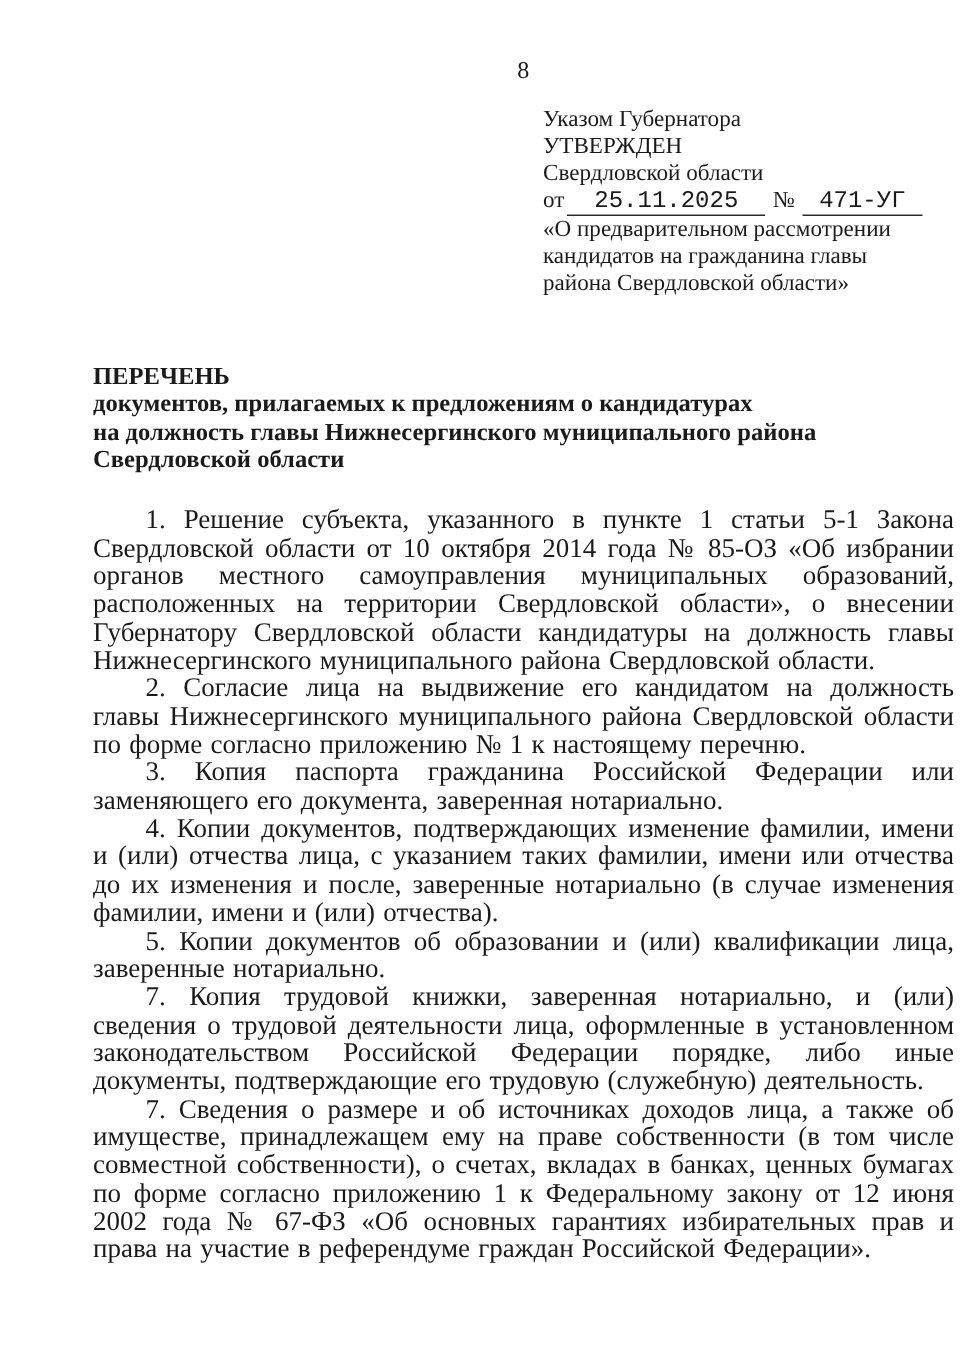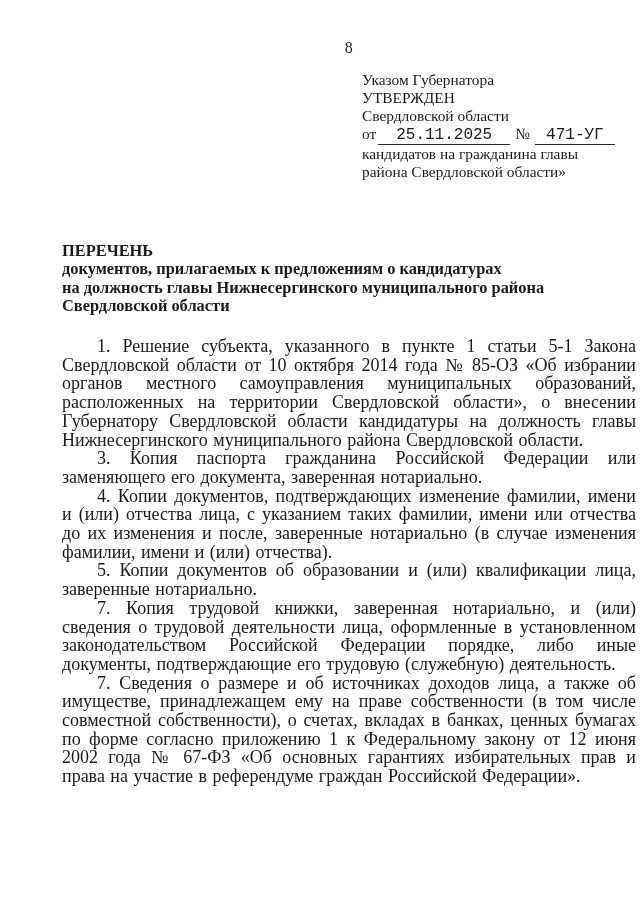--- a/index.html
+++ b/index.html
@@ -70,33 +70,35 @@
 
 <div class="sheet">
 
   <div class="page-number">8</div>
 
   <div class="approval">
     <div class="line">Указом Губернатора</div>
     <div class="line">УТВЕРЖДЕН</div>
     <div class="line">Свердловской области</div>
     <div class="line decree-line"><span>от</span><span class="field field-date">25.11.2025</span><span>№</span><span class="field field-num">471-УГ</span></div>
+    <div class="line">«О предварительном рассмотрении</div>
     <div class="line">кандидатов на гражданина главы</div>
     <div class="line">района Свердловской области»</div>
   </div>
 
   <div class="doc-title">
     <div>ПЕРЕЧЕНЬ</div>
     <div>документов, прилагаемых к предложениям о кандидатурах</div>
     <div>на должность главы Нижнесергинского муниципального района</div>
     <div>Свердловской области</div>
   </div>
 
   <div class="doc-body">
     <p>1. Решение субъекта, указанного в пункте 1 статьи 5-1 Закона Свердловской области от 10 октября 2014 года № 85-ОЗ «Об избрании органов местного самоуправления муниципальных образований, расположенных на территории Свердловской области», о внесении Губернатору Свердловской области кандидатуры на должность главы Нижнесергинского муниципального района Свердловской области.</p>
+    <p>2. Согласие лица на выдвижение его кандидатом на должность главы Нижнесергинского муниципального района Свердловской области по форме согласно приложению № 1 к настоящему перечню.</p>
     <p>3. Копия паспорта гражданина Российской Федерации или заменяющего его документа, заверенная нотариально.</p>
     <p>4. Копии документов, подтверждающих изменение фамилии, имени и (или) отчества лица, с указанием таких фамилии, имени или отчества до их изменения и после, заверенные нотариально (в случае изменения фамилии, имени и (или) отчества).</p>
     <p>5. Копии документов об образовании и (или) квалификации лица, заверенные нотариально.</p>
     <p>7. Копия трудовой книжки, заверенная нотариально, и (или) сведения о трудовой деятельности лица, оформленные в установленном законодательством Российской Федерации порядке, либо иные документы, подтверждающие его трудовую (служебную) деятельность.</p>
     <p>7. Сведения о размере и об источниках доходов лица, а также об имуществе, принадлежащем ему на праве собственности (в том числе совместной собственности), о счетах, вкладах в банках, ценных бумагах по форме согласно приложению 1 к Федеральному закону от 12 июня 2002 года № 67-ФЗ «Об основных гарантиях избирательных прав и права на участие в референдуме граждан Российской Федерации».</p>
   </div>
 
 </div>
 
 </body></html>

